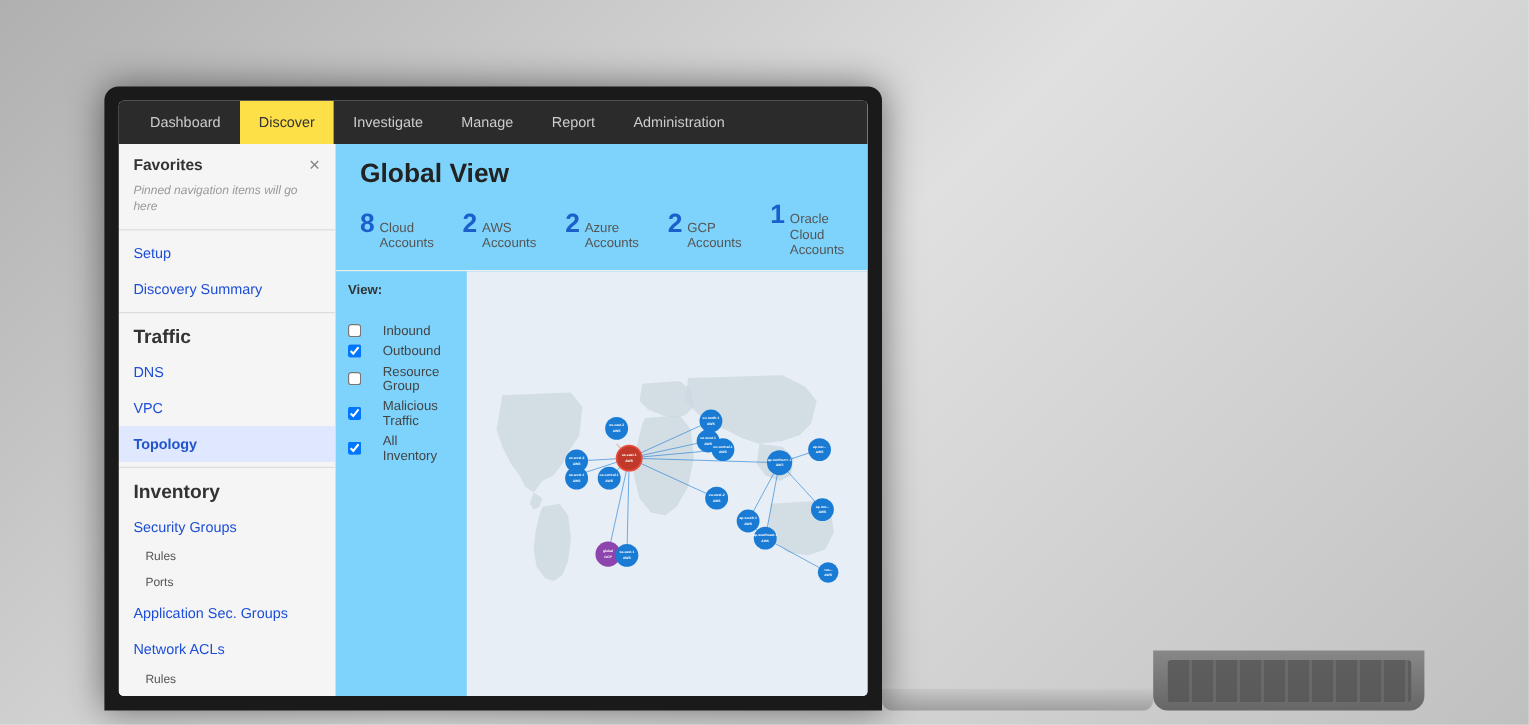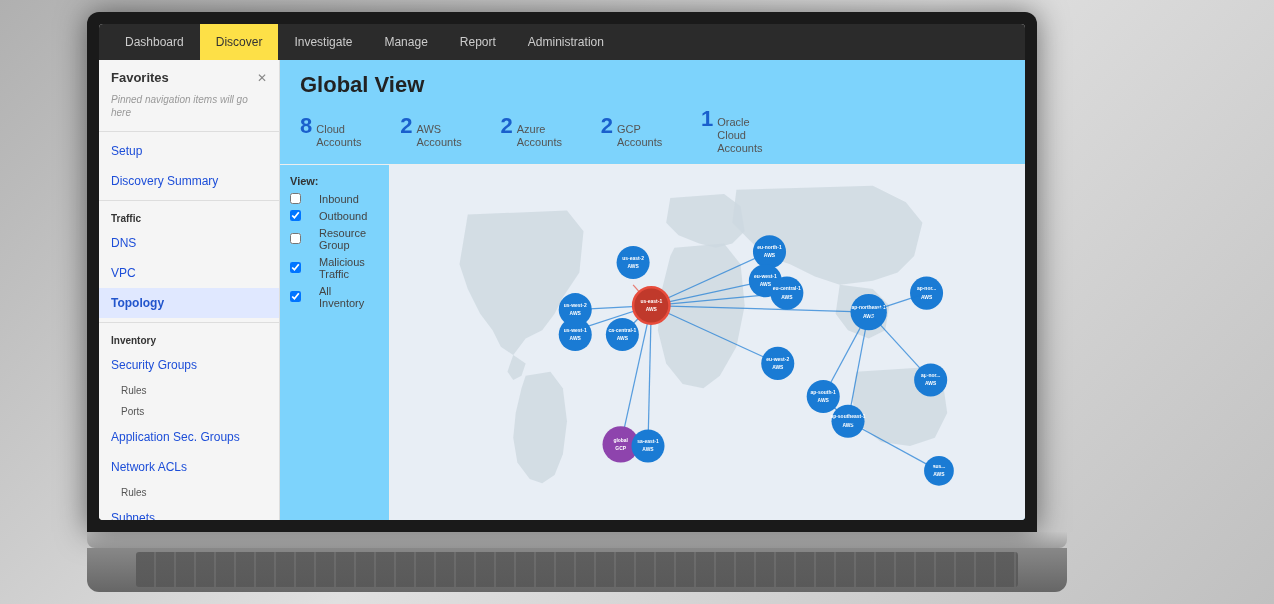--- a/index.html
+++ b/index.html
@@ -13,22 +13,22 @@
       align-items: center;
       justify-content: center;
       background: linear-gradient(135deg, #b0b0b0 0%, #e0e0e0 50%, #c0c0c0 100%);
     }
 
     .laptop-wrapper {
       position: relative;
       width: 1100px;
       height: 580px;
       display: flex;
-      flex-direction: column;
-      align-items: flex-start;
+      flex-direction: row;
+      align-items: flex-end;
     }
 
     .laptop-screen-bezel {
       width: 950px;
       height: 520px;
       background: #1a1a1a;
       border-radius: 12px 12px 0 0;
       padding: 12px;
       position: relative;
       box-shadow: 0 0 30px rgba(0,0,0,0.5);
@@ -155,21 +155,21 @@
     }
 
     .sidebar-item.active {
       background: #e0e8ff;
       color: #2255cc;
       font-weight: bold;
     }
 
     .sidebar-section-title {
       padding: 8px 12px 4px;
-      font-size: 10px;
+      font-size: 16px;
       font-weight: bold;
       color: #333;
     }
 
     .sidebar-sub-item {
       padding: 5px 12px 5px 22px;
       font-size: 10px;
       color: #555;
       cursor: pointer;
     }
@@ -231,21 +231,21 @@
       width: 110px;
       padding: 10px;
       font-size: 11px;
       border-right: 1px solid #eee;
       flex-shrink: 0;
     }
 
     .view-label {
       font-size: 11px;
       color: #333;
-      margin-bottom: 6px;
+      margin-bottom: 22px;
       font-weight: bold;
     }
 
     .view-option {
       display: flex;
       align-items: center;
       gap: 18px;
       margin-bottom: 5px;
       font-size: 11px;
       color: #444;

